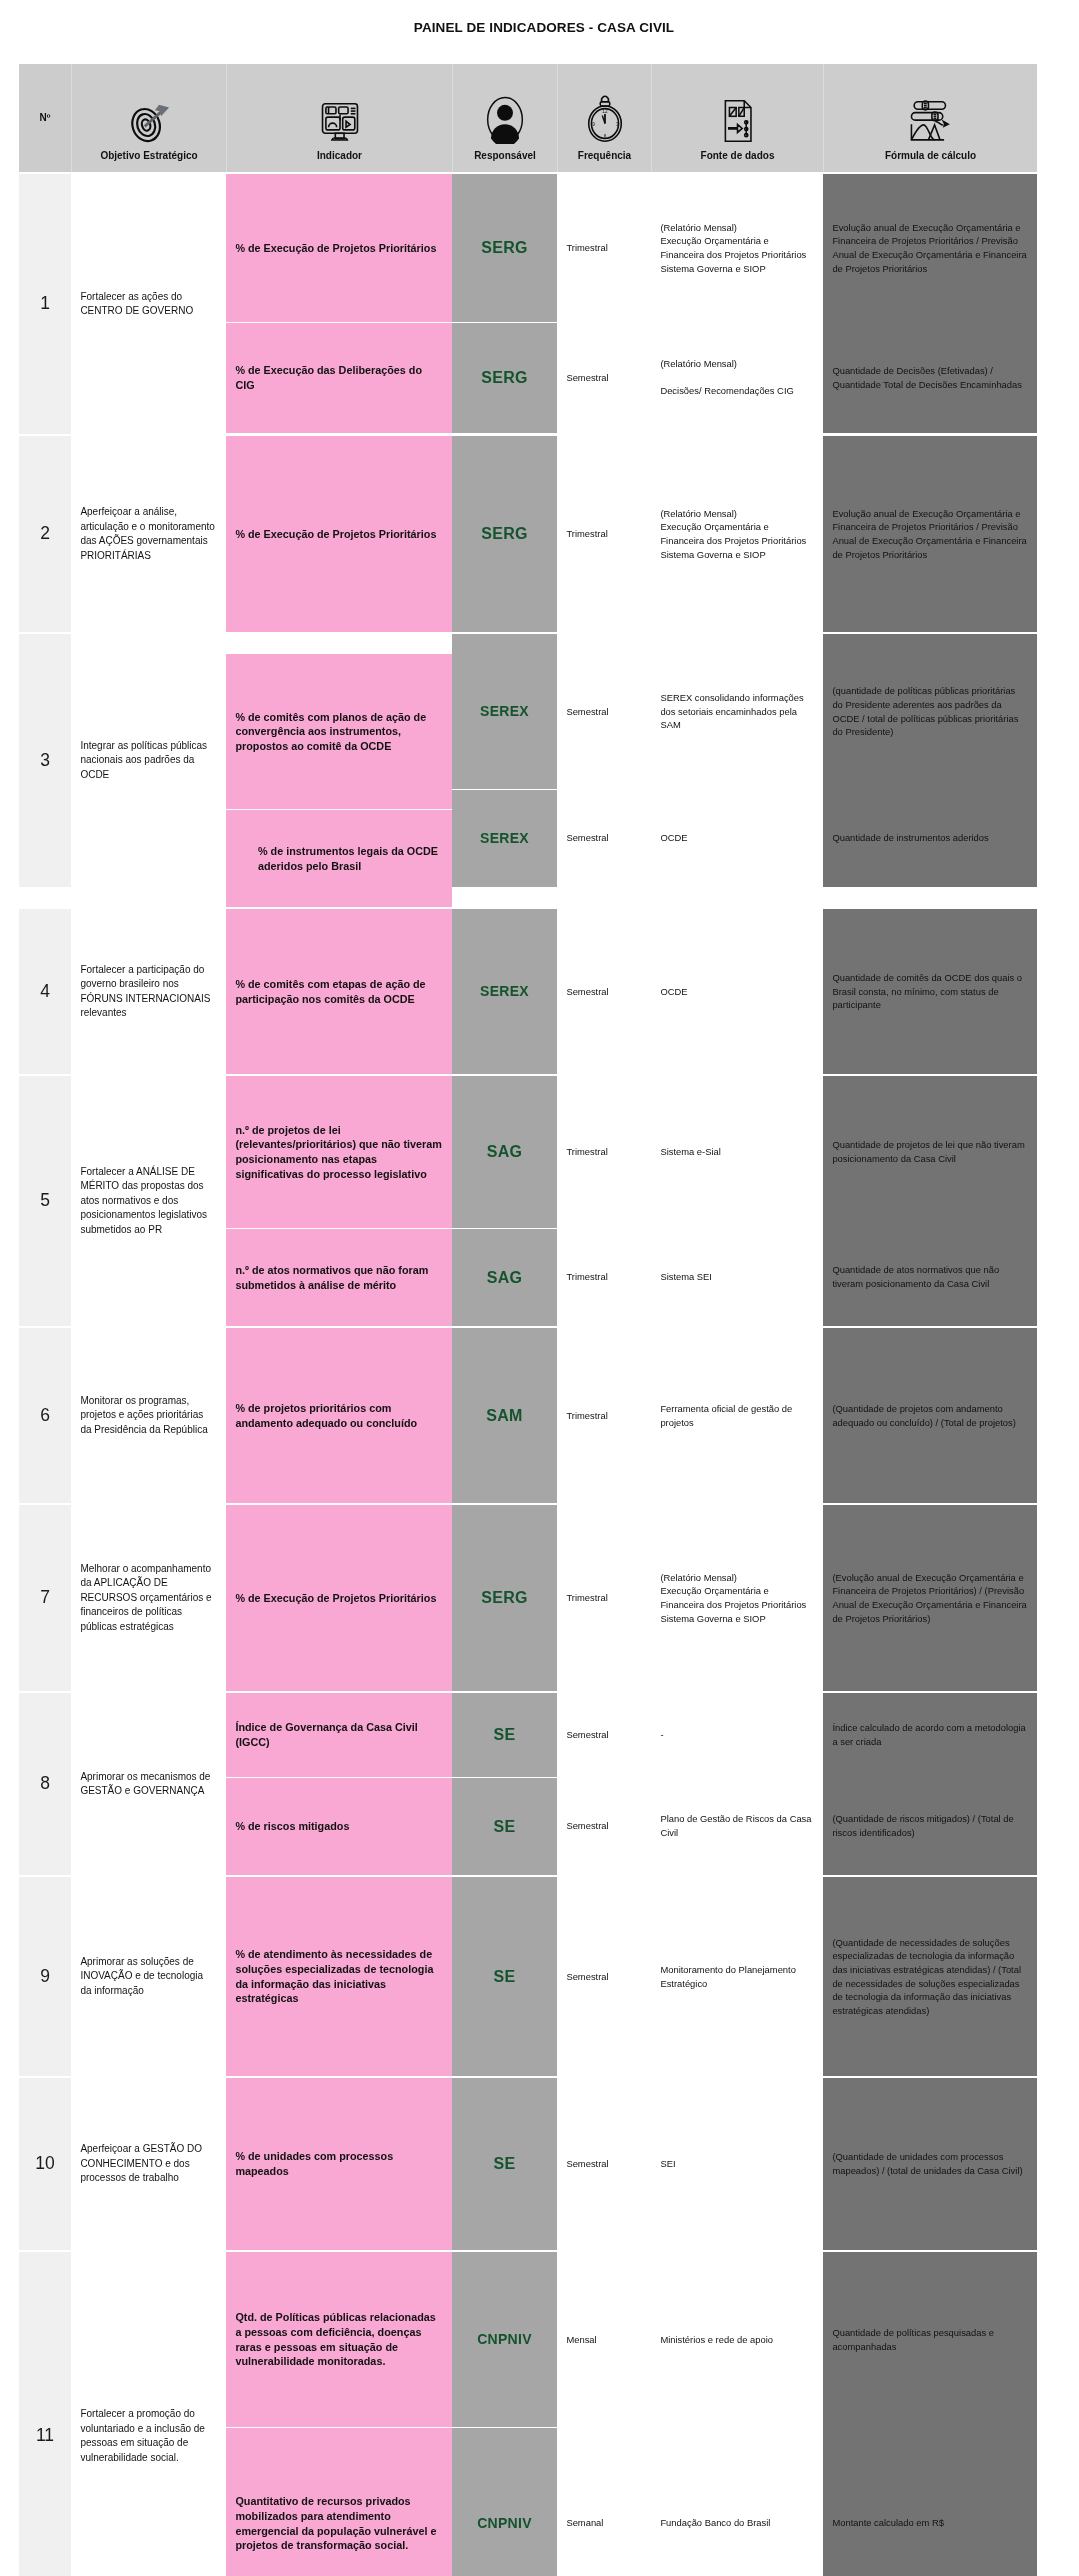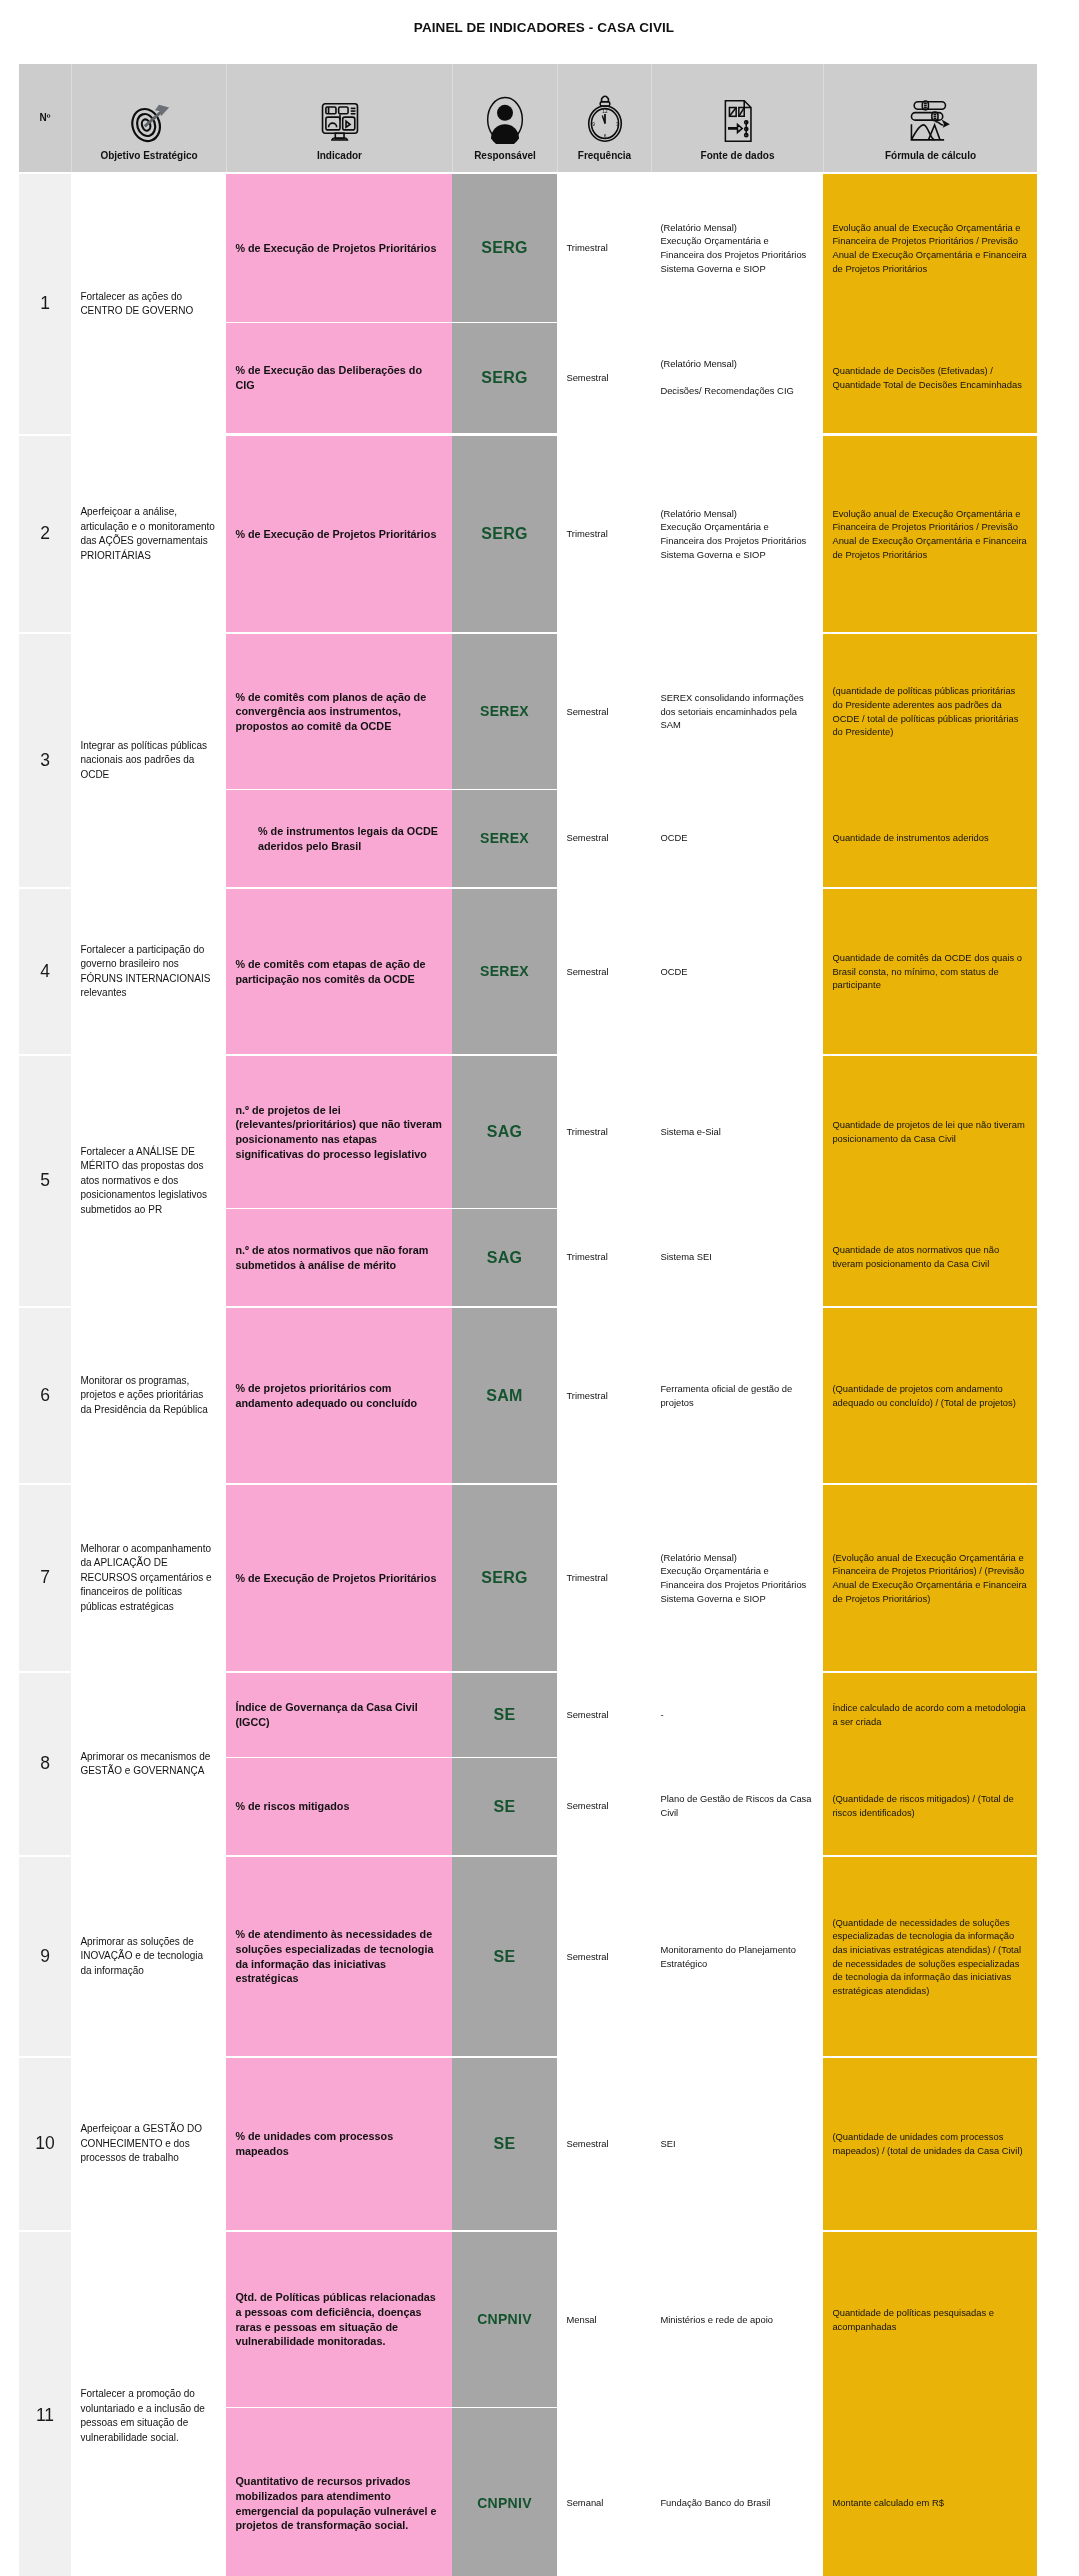--- a/index.html
+++ b/index.html
@@ -129,21 +129,21 @@
     font-size: 9.4px;
   }
   .cell-font {
     background: #ffffff;
     align-items: center;
     justify-content: flex-start;
     font-size: 9.4px;
     white-space: pre-line;
   }
   .cell-form {
-    background: #eab308;
+    background: #737373;
     align-items: center;
     justify-content: flex-start;
     font-size: 9.4px;
     line-height: 1.45;
   }
 
   
   .group { display: flex; width: 1018px; border-top: 2.7px solid #ffffff; }
   .group .stack { display: flex; flex-direction: column; }
 
@@ -330,21 +330,21 @@
  Sistema Governa e SIOP</div>
           </div>
           <div class="stack c-form">
             <div class="cell cell-form first" style="height: 196px;">Evolução anual de Execução Orçamentária e Financeira de Projetos Prioritários / Previsão Anual de Execução Orçamentária e Financeira de Projetos Prioritários</div>
           </div>
         </div>
         <div class="group">
           <div class="cell cell-num c-num" style="height: 253px;">3</div>
           <div class="cell cell-obj c-obj" style="height: 253px;">Integrar as políticas públicas nacionais aos padrões da OCDE</div>
           <div class="stack c-ind">
-            <div class="cell cell-ind first" style="height: 155px;">% de comitês com planos de ação de convergência aos instrumentos, propostos ao comitê da OCDE</div>
+            <div class="cell cell-ind first" style="height: 155px; margin-top: 20px;">% de comitês com planos de ação de convergência aos instrumentos, propostos ao comitê da OCDE</div>
             <div class="cell cell-ind" style="height: 98px; padding-left: 32px;">% de instrumentos legais da OCDE aderidos pelo Brasil</div>
           </div>
           <div class="stack c-resp">
             <div class="cell cell-resp first cnpniv" style="height: 155px;">SEREX</div>
             <div class="cell cell-resp cnpniv" style="height: 98px;">SEREX</div>
           </div>
           <div class="stack c-freq">
             <div class="cell cell-freq first" style="height: 155px;">Semestral</div>
             <div class="cell cell-freq" style="height: 98px;">Semestral</div>
           </div>

